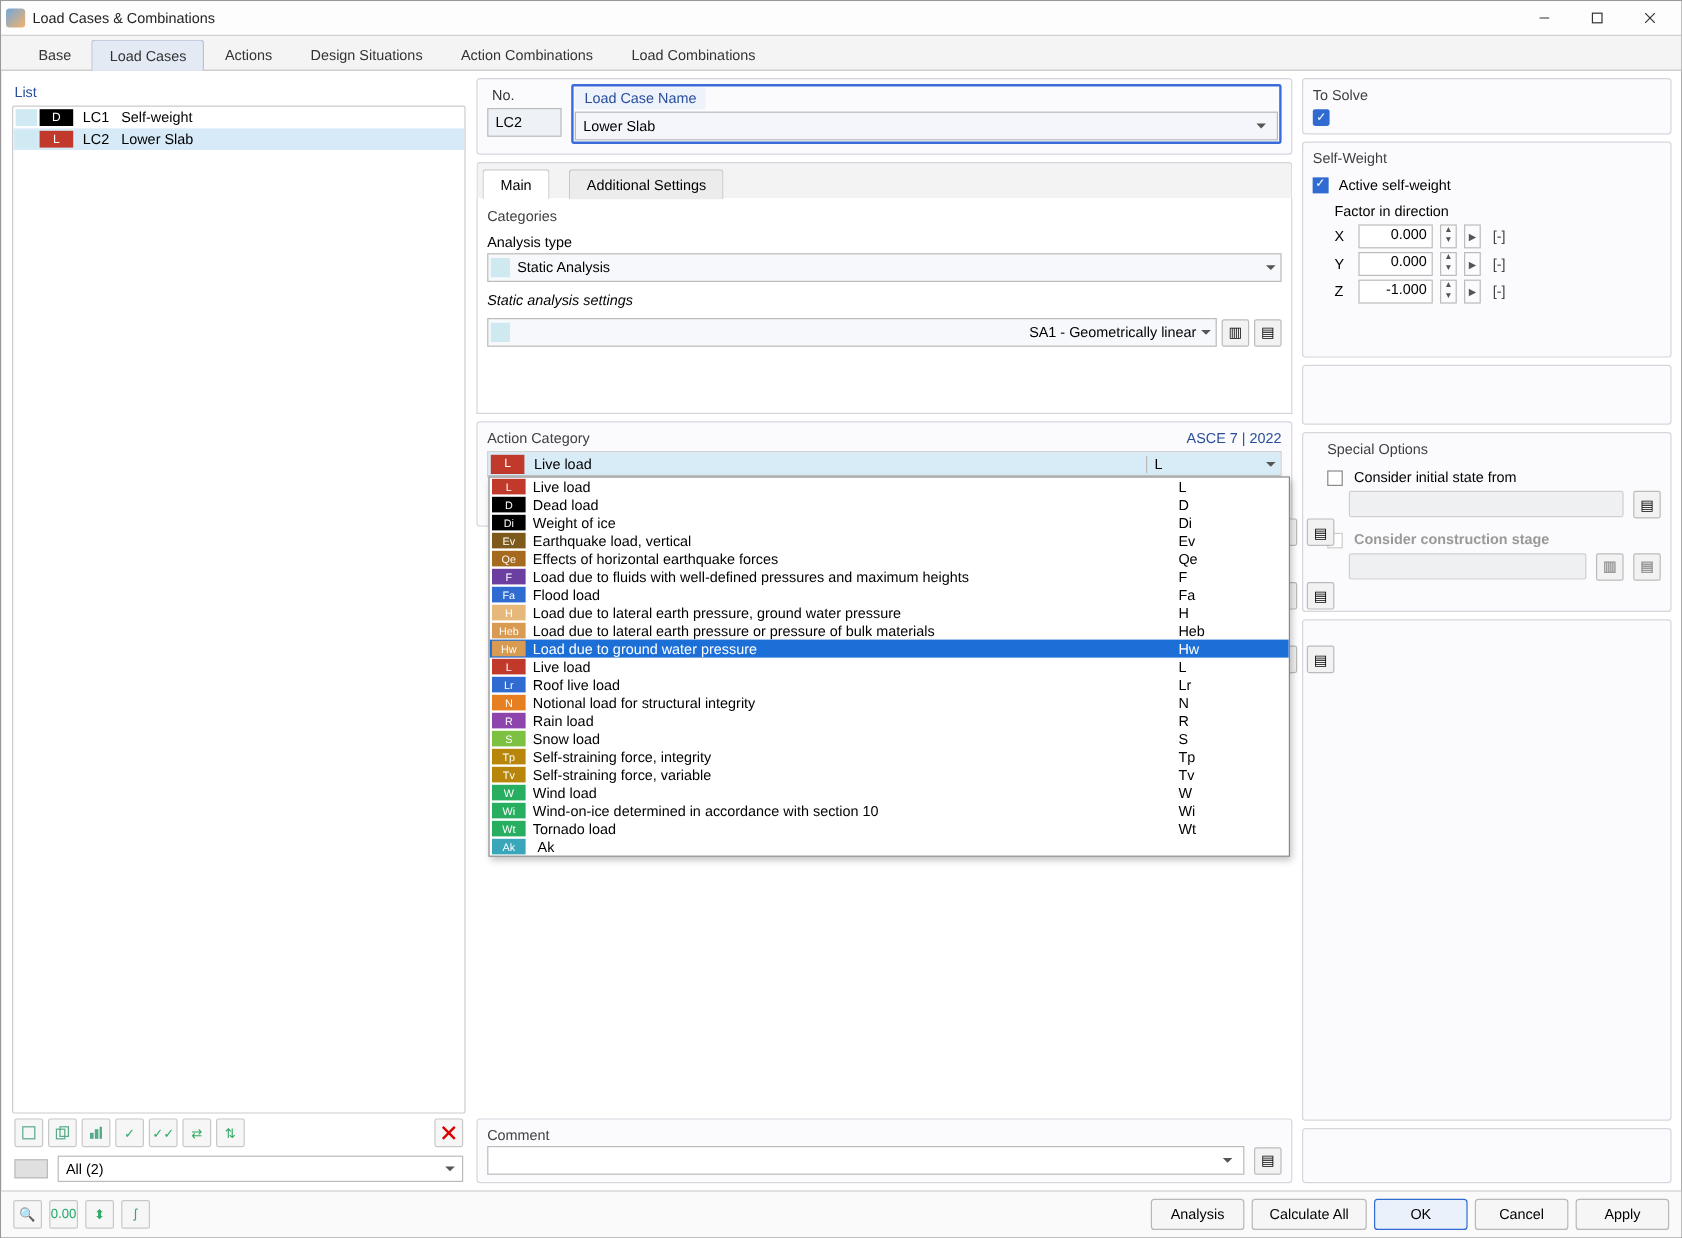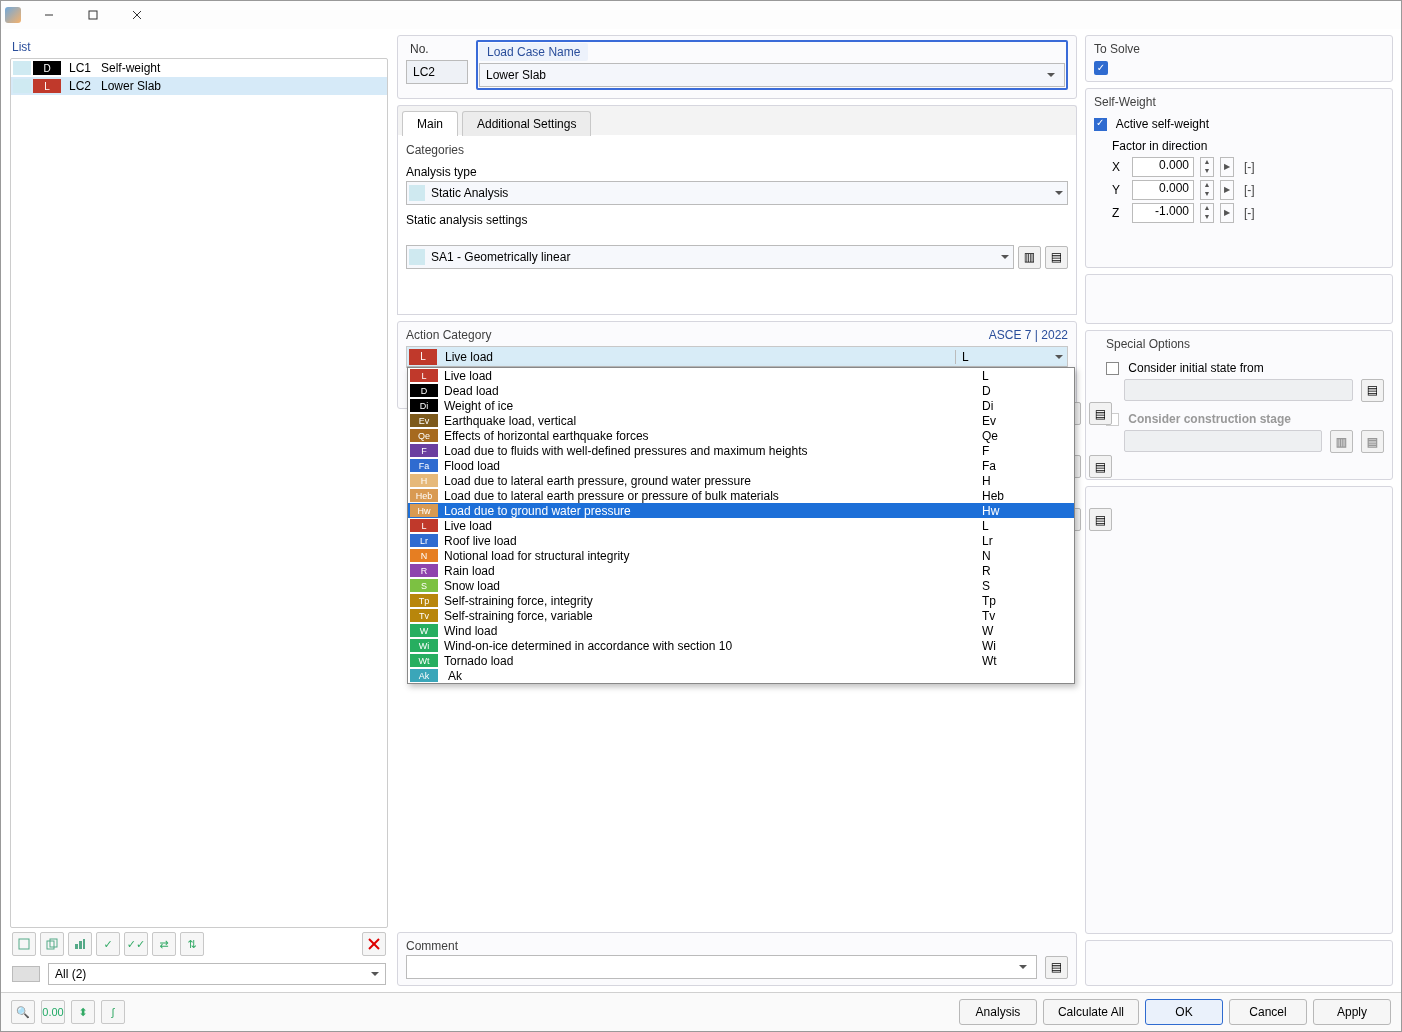--- a/index.html
+++ b/index.html
@@ -37,21 +37,21 @@
 .right-col { width: 308px; display: flex; flex-direction: column; gap: 6px; }
 .box { background: #fbfbfd; border: 1px solid #d6d6de; border-radius: 3px; padding: 6px 8px; }
 .field { display: flex; flex-direction: column; gap: 2px; }
 .field .lbl { color: #333; padding: 2px 4px; }
 .highlight-lbl { border: 2px solid #3a6bd8; border-radius: 2px; padding: 2px 6px; background: #edf2fb; color: #2a4e9b; font-weight: 500; }
 .text-input { height: 24px; border: 1px solid #bbb; background: #fff; padding: 0 6px; display: flex; align-items: center; }
 .lcno-input { width: 62px; background: #eef1f6; }
 .lcname-wrap { border: 2px solid #3a6bd8; border-radius: 2px; padding: 1px; }
 .combo { display: flex; align-items: center; }
 .combo .arrow { width: 18px; text-align: center; color: #555; }
-.inner-tabs { display: flex; border-bottom: 1px solid #c8c8c8; background: #f3f3f3; padding-left: 4px; gap: 4px; border: 1px solid #d6d6de; border-bottom: none; border-radius: 3px 3px 0 0; padding-top: 4px; }
+.inner-tabs { display: flex; border-bottom: 1px solid #c8c8c8; background: #f3f3f3; padding-left: 4px; gap: 16px; border: 1px solid #d6d6de; border-bottom: none; border-radius: 3px 3px 0 0; padding-top: 4px; }
 .inner-tab { padding: 5px 14px; border: 1px solid #c8c8c8; border-bottom: none; background: #ececec; border-radius: 3px 3px 0 0; cursor: pointer; position: relative; top: 1px; }
 .inner-tab.active { background: #fff; }
 .inner-body { border: 1px solid #d6d6de; border-top: none; padding: 8px; display: flex; flex-direction: column; gap: 8px; }
 .sec-title { color: #404040; font-weight: 500; }
 .select-line { height: 24px; border: 1px solid #bbb; background: #f6f8fc; display: flex; align-items: center; padding: 0 4px 0 2px; }
 .type-sw { width: 16px; height: 16px; background: #cfe9f0; margin-right: 6px; }
 .select-line .txt { flex: 1; }
 .small-btn { width: 23px; height: 23px; border: 1px solid #bbb; background: #f2f2f2; border-radius: 2px; margin-left: 4px; display: flex; align-items: center; justify-content: center; }
 .ac-header { display: flex; justify-content: space-between; align-items: center; }
 .ac-box { border: 1px solid #c8c8c8; background: #fff; position: relative; }
@@ -86,40 +86,49 @@
 .btn.primary { border-color: #2f6bd0; background: #eaf1fb; }
 .comment-area { margin-top: auto; }
 </style>
 </head>
 <body>
 
 <div class="window">
 
   <div class="titlebar">
     <div class="icon"></div>
+    <div class="title">Load Cases &amp; Combinations</div>
     <div class="win-controls">
       <div class="win-btn">
           <svg width="10" height="10">
             <line x1="1" y1="5" x2="9" y2="5" stroke="#333"></line>
           </svg>
         </div>
       <div class="win-btn">
           <svg width="10" height="10">
             <rect x="1" y="1" width="8" height="8" fill="none" stroke="#333"></rect>
           </svg>
         </div>
       <div class="win-btn">
           <svg width="10" height="10">
             <line x1="1" y1="1" x2="9" y2="9" stroke="#333"></line>
             <line x1="9" y1="1" x2="1" y2="9" stroke="#333"></line>
           </svg>
         </div>
     </div>
   </div>
 
+  <div class="tabs-bar" id="top-tabs">
+      <div class="top-tab">Base</div>
+      <div class="top-tab active">Load Cases</div>
+      <div class="top-tab">Actions</div>
+      <div class="top-tab">Design Situations</div>
+      <div class="top-tab">Action Combinations</div>
+      <div class="top-tab">Load Combinations</div>
+    </div>
 
   <div class="body-area">
 
     <div class="left-col">
       <div class="panel-label blue">List</div>
       <div class="list-box" id="lc-list">
           <div class="list-row">
             <div class="sw1"></div>
             <div class="sw2 lc-d">D</div>
             <div class="lcid">LC1</div>
@@ -202,22 +211,22 @@
           <div class="sec-title">Categories</div>
           <div>
             <div style="margin-bottom:2px;">Analysis type</div>
             <div class="select-line">
               <div class="type-sw"></div>
               <div class="txt">Static Analysis</div>
               <span class="caret"></span>
             </div>
           </div>
           <div>
-            <div style="margin-bottom:18px;">Static analysis settings</div>
-            <div style="display:flex; align-items:center;">
+            <div style="margin-bottom:8px;font-style:italic;">Static analysis settings</div>
+            <div style="display:flex; align-items:center;text-align:right;">
               <div class="select-line" style="flex:1">
                 <div class="type-sw"></div>
                 <div class="txt">SA1 - Geometrically linear</div>
                 <span class="caret"></span>
               </div>
               <div class="small-btn">▥</div>
               <div class="small-btn">▤</div>
             </div>
           </div>
         </div>

